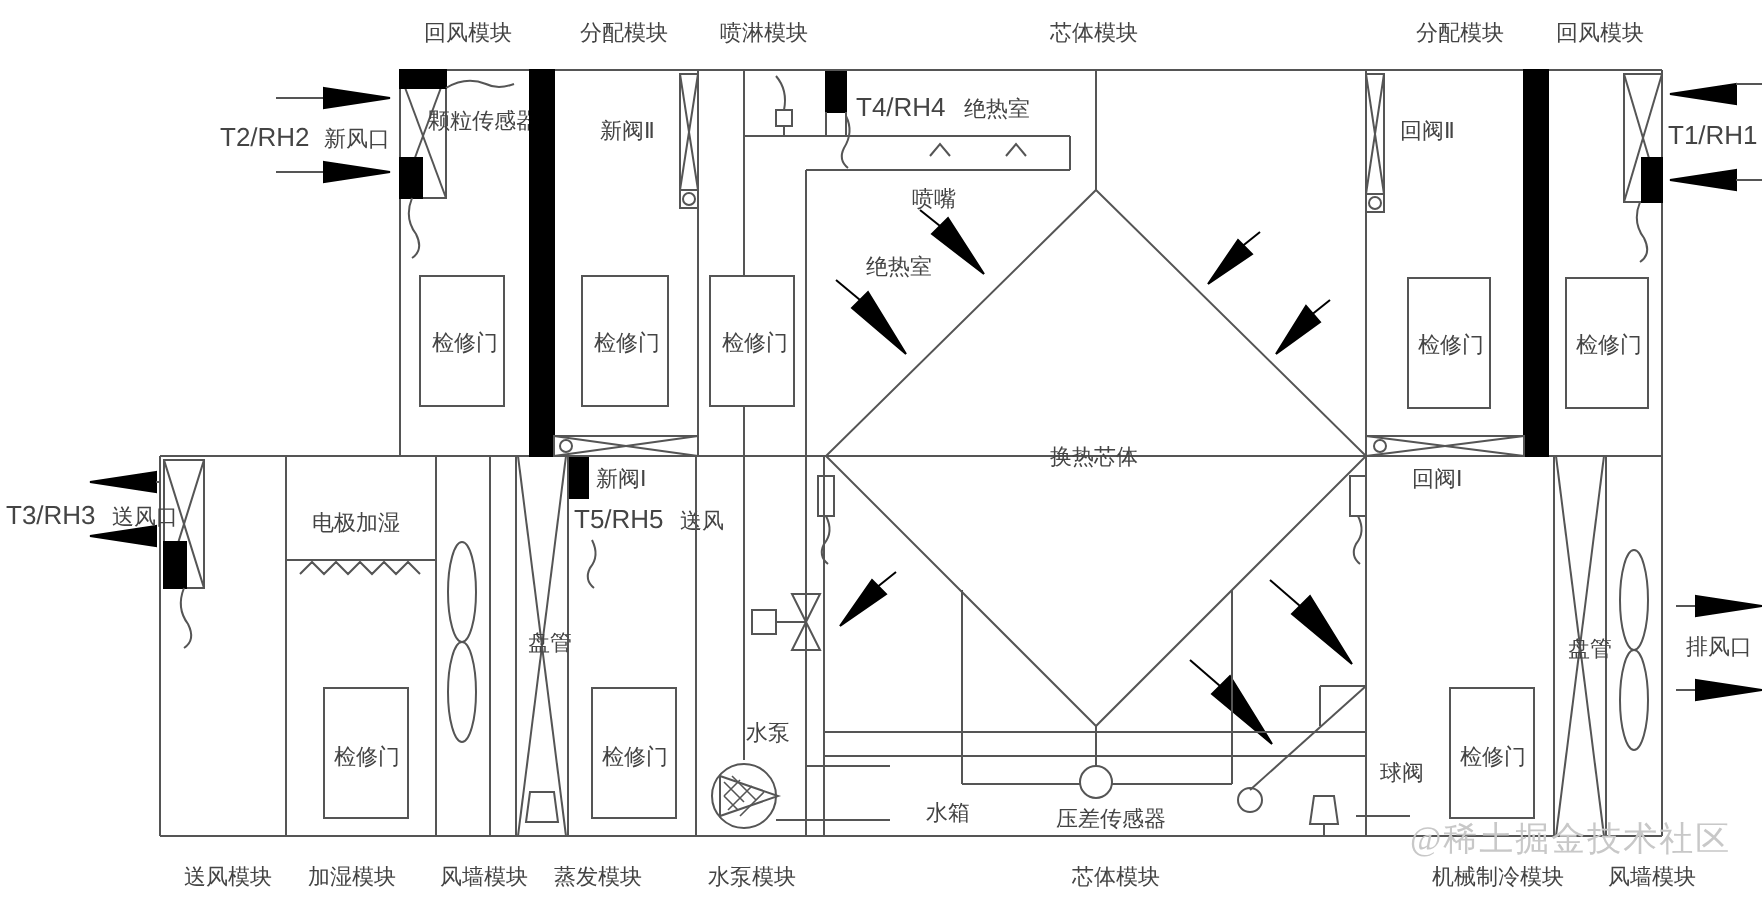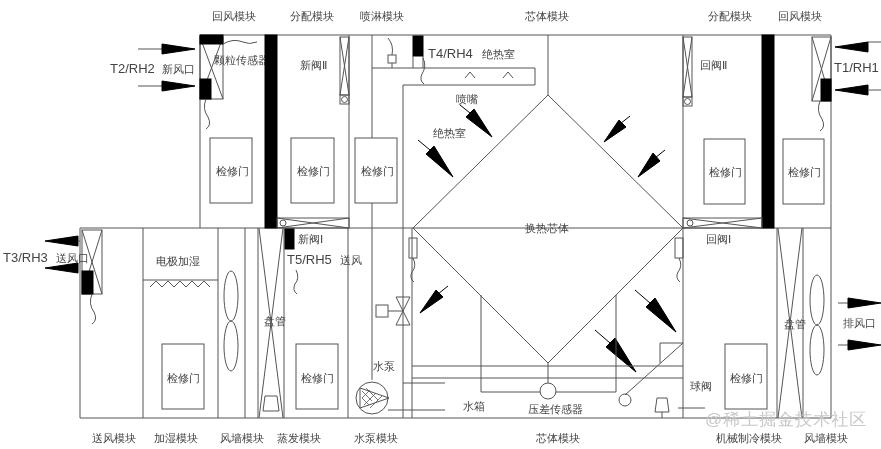--- a/index.html
+++ b/index.html
@@ -4,21 +4,21 @@
 <style>
   html, body { margin:0; padding:0; background:#ffffff; }
   body { width:881px; height:449px; overflow:hidden; position:relative;
          font-family: "DejaVu Sans", sans-serif; color:#333; }
   #stage { position:absolute; left:0; top:0; width:881px; height:449px; }
   svg text { font-family: "DejaVu Sans", sans-serif; fill:#444; }
   .lbl { font-size:11px; }
   .mod { font-size:11px; }
   .io  { font-size:13px; font-family: "Liberation Sans", sans-serif; }
   .wm  { position:absolute; left:705px; top:408px; font-size:17px; color:#c8c8c8;
-         font-family:Liberation Sans, sans-serif; letter-spacing:1px; }
+         font-family:Liberation Serif, serif; letter-spacing:1px; }
 </style>
 </head>
 <body>
 
 <div id="stage">
 <svg width="881" height="449" viewBox="0 0 881 449" xmlns="http://www.w3.org/2000/svg" stroke="#555" fill="none" stroke-width="1">
 
   <text class="mod" x="212" y="20" stroke="none">回风模块</text>
   <text class="mod" x="290" y="20" stroke="none">分配模块</text>
   <text class="mod" x="360" y="20" stroke="none">喷淋模块</text>

